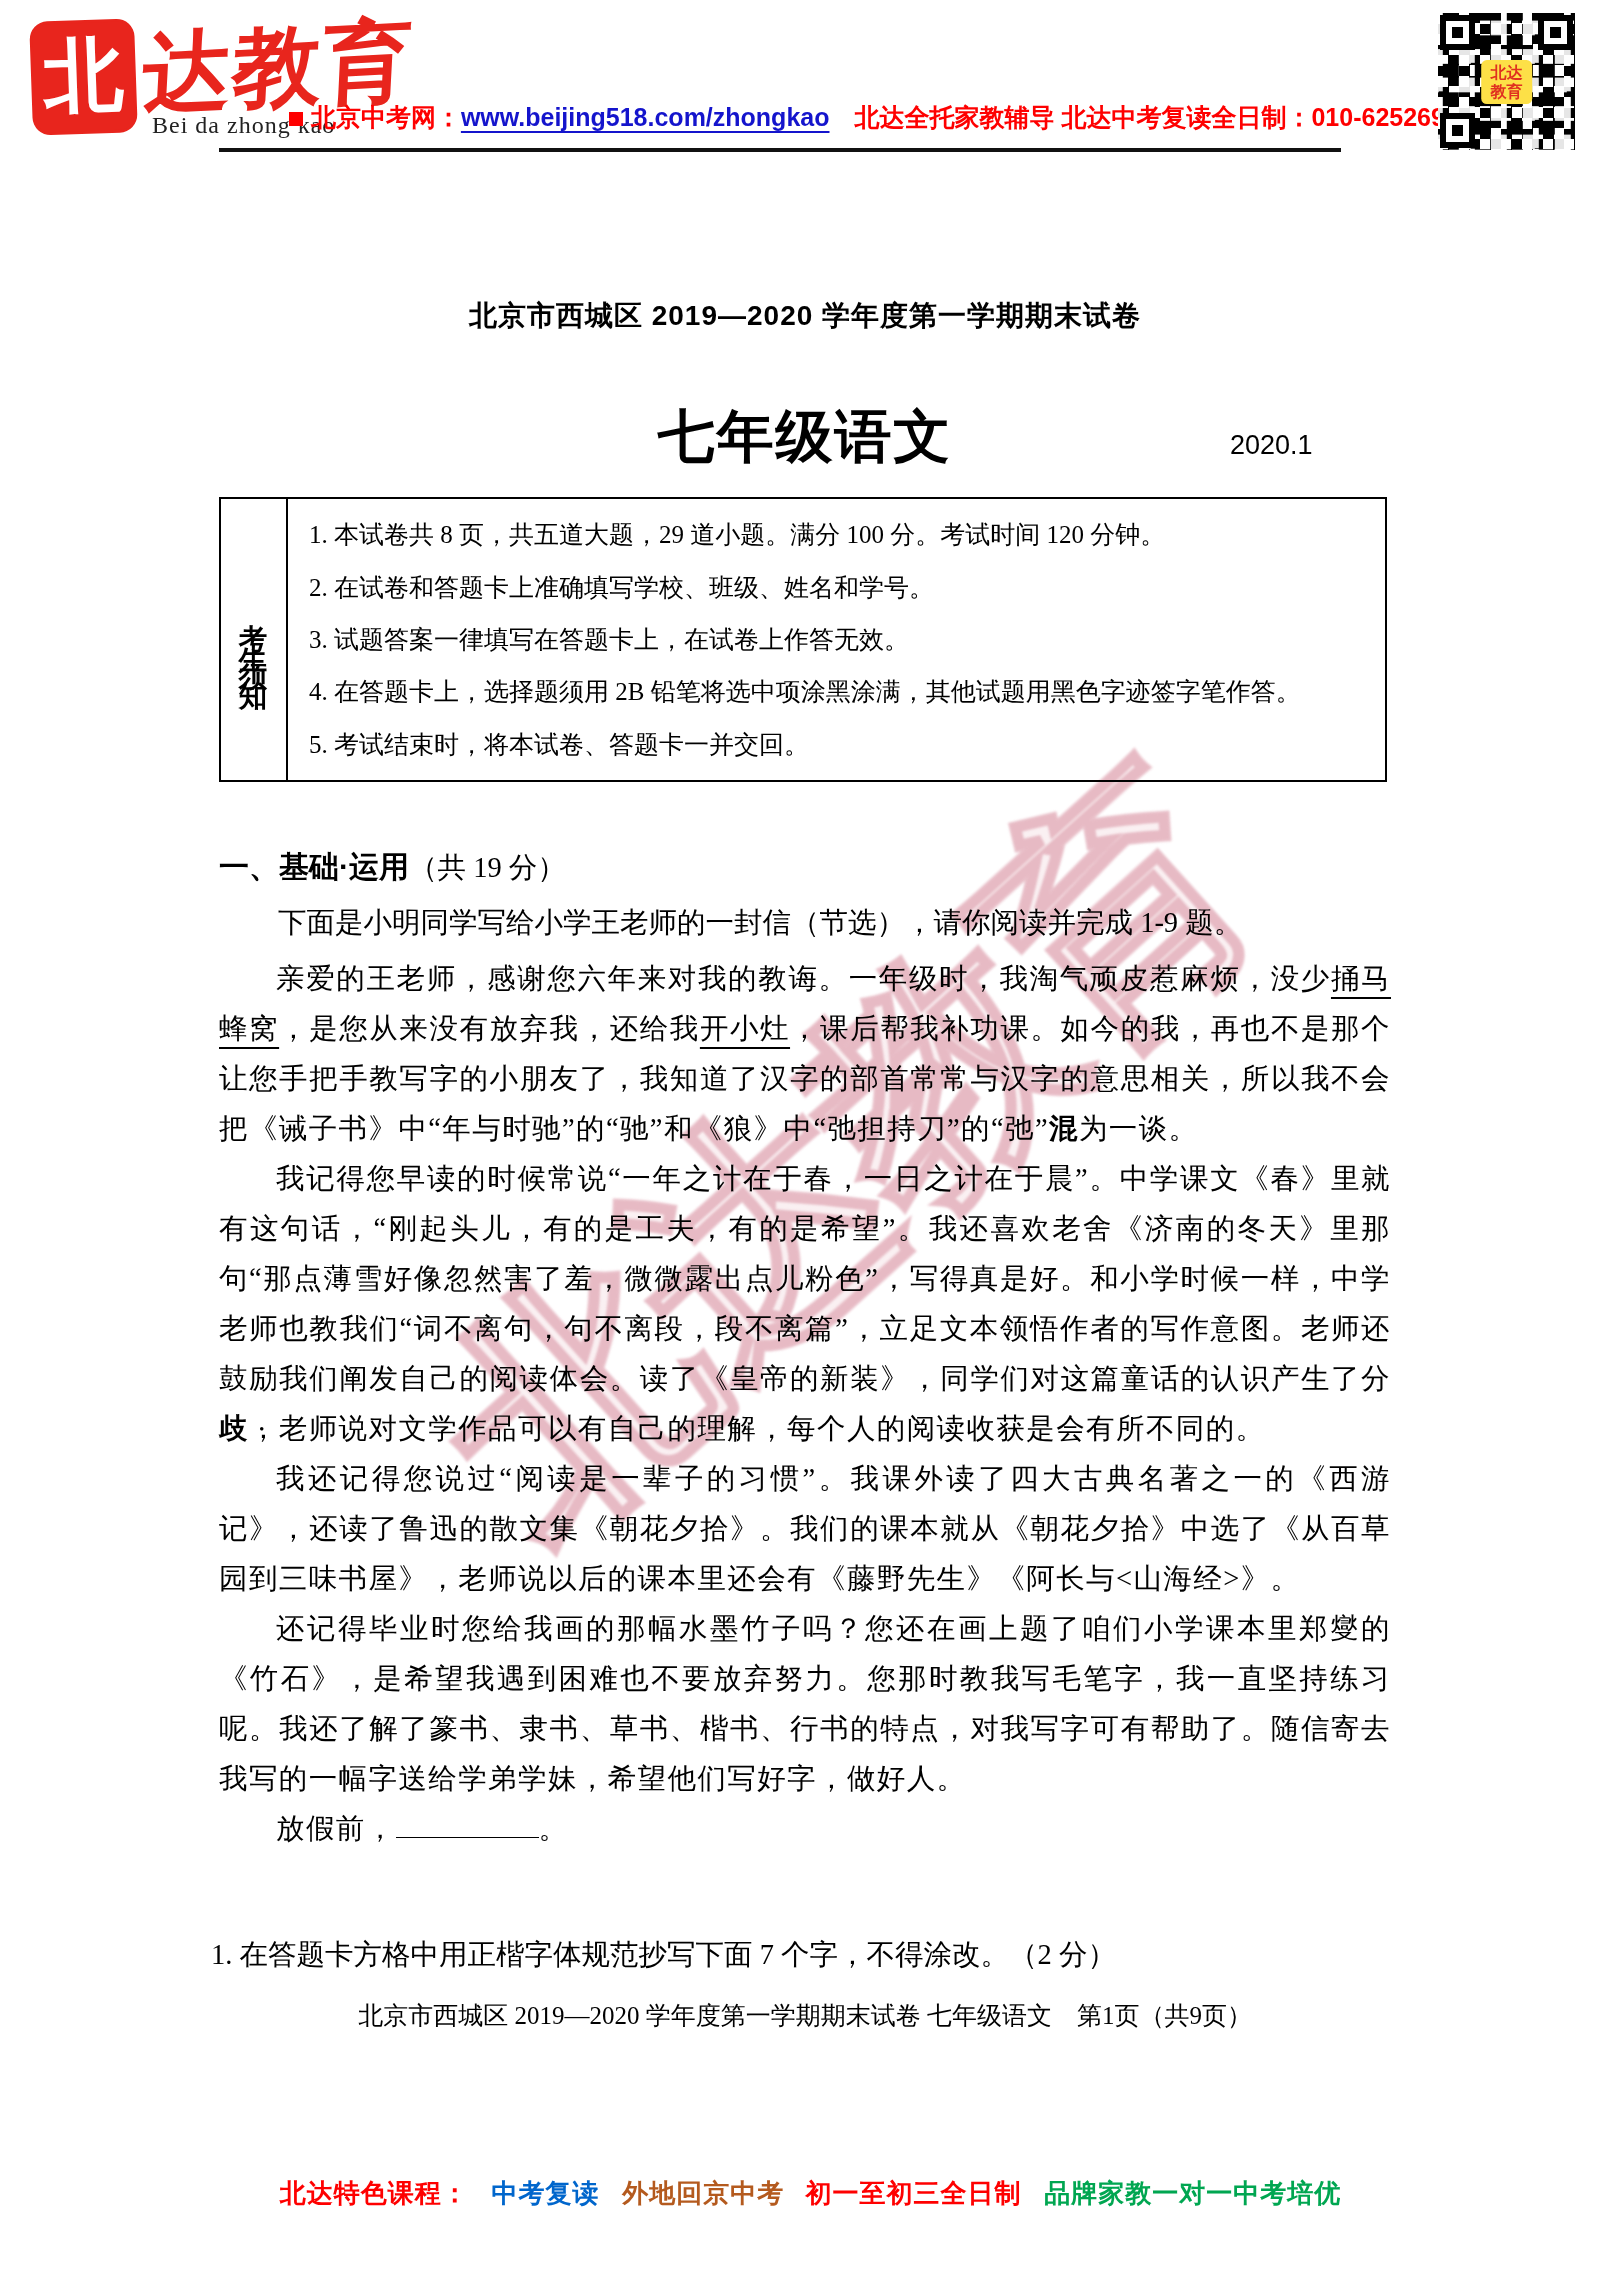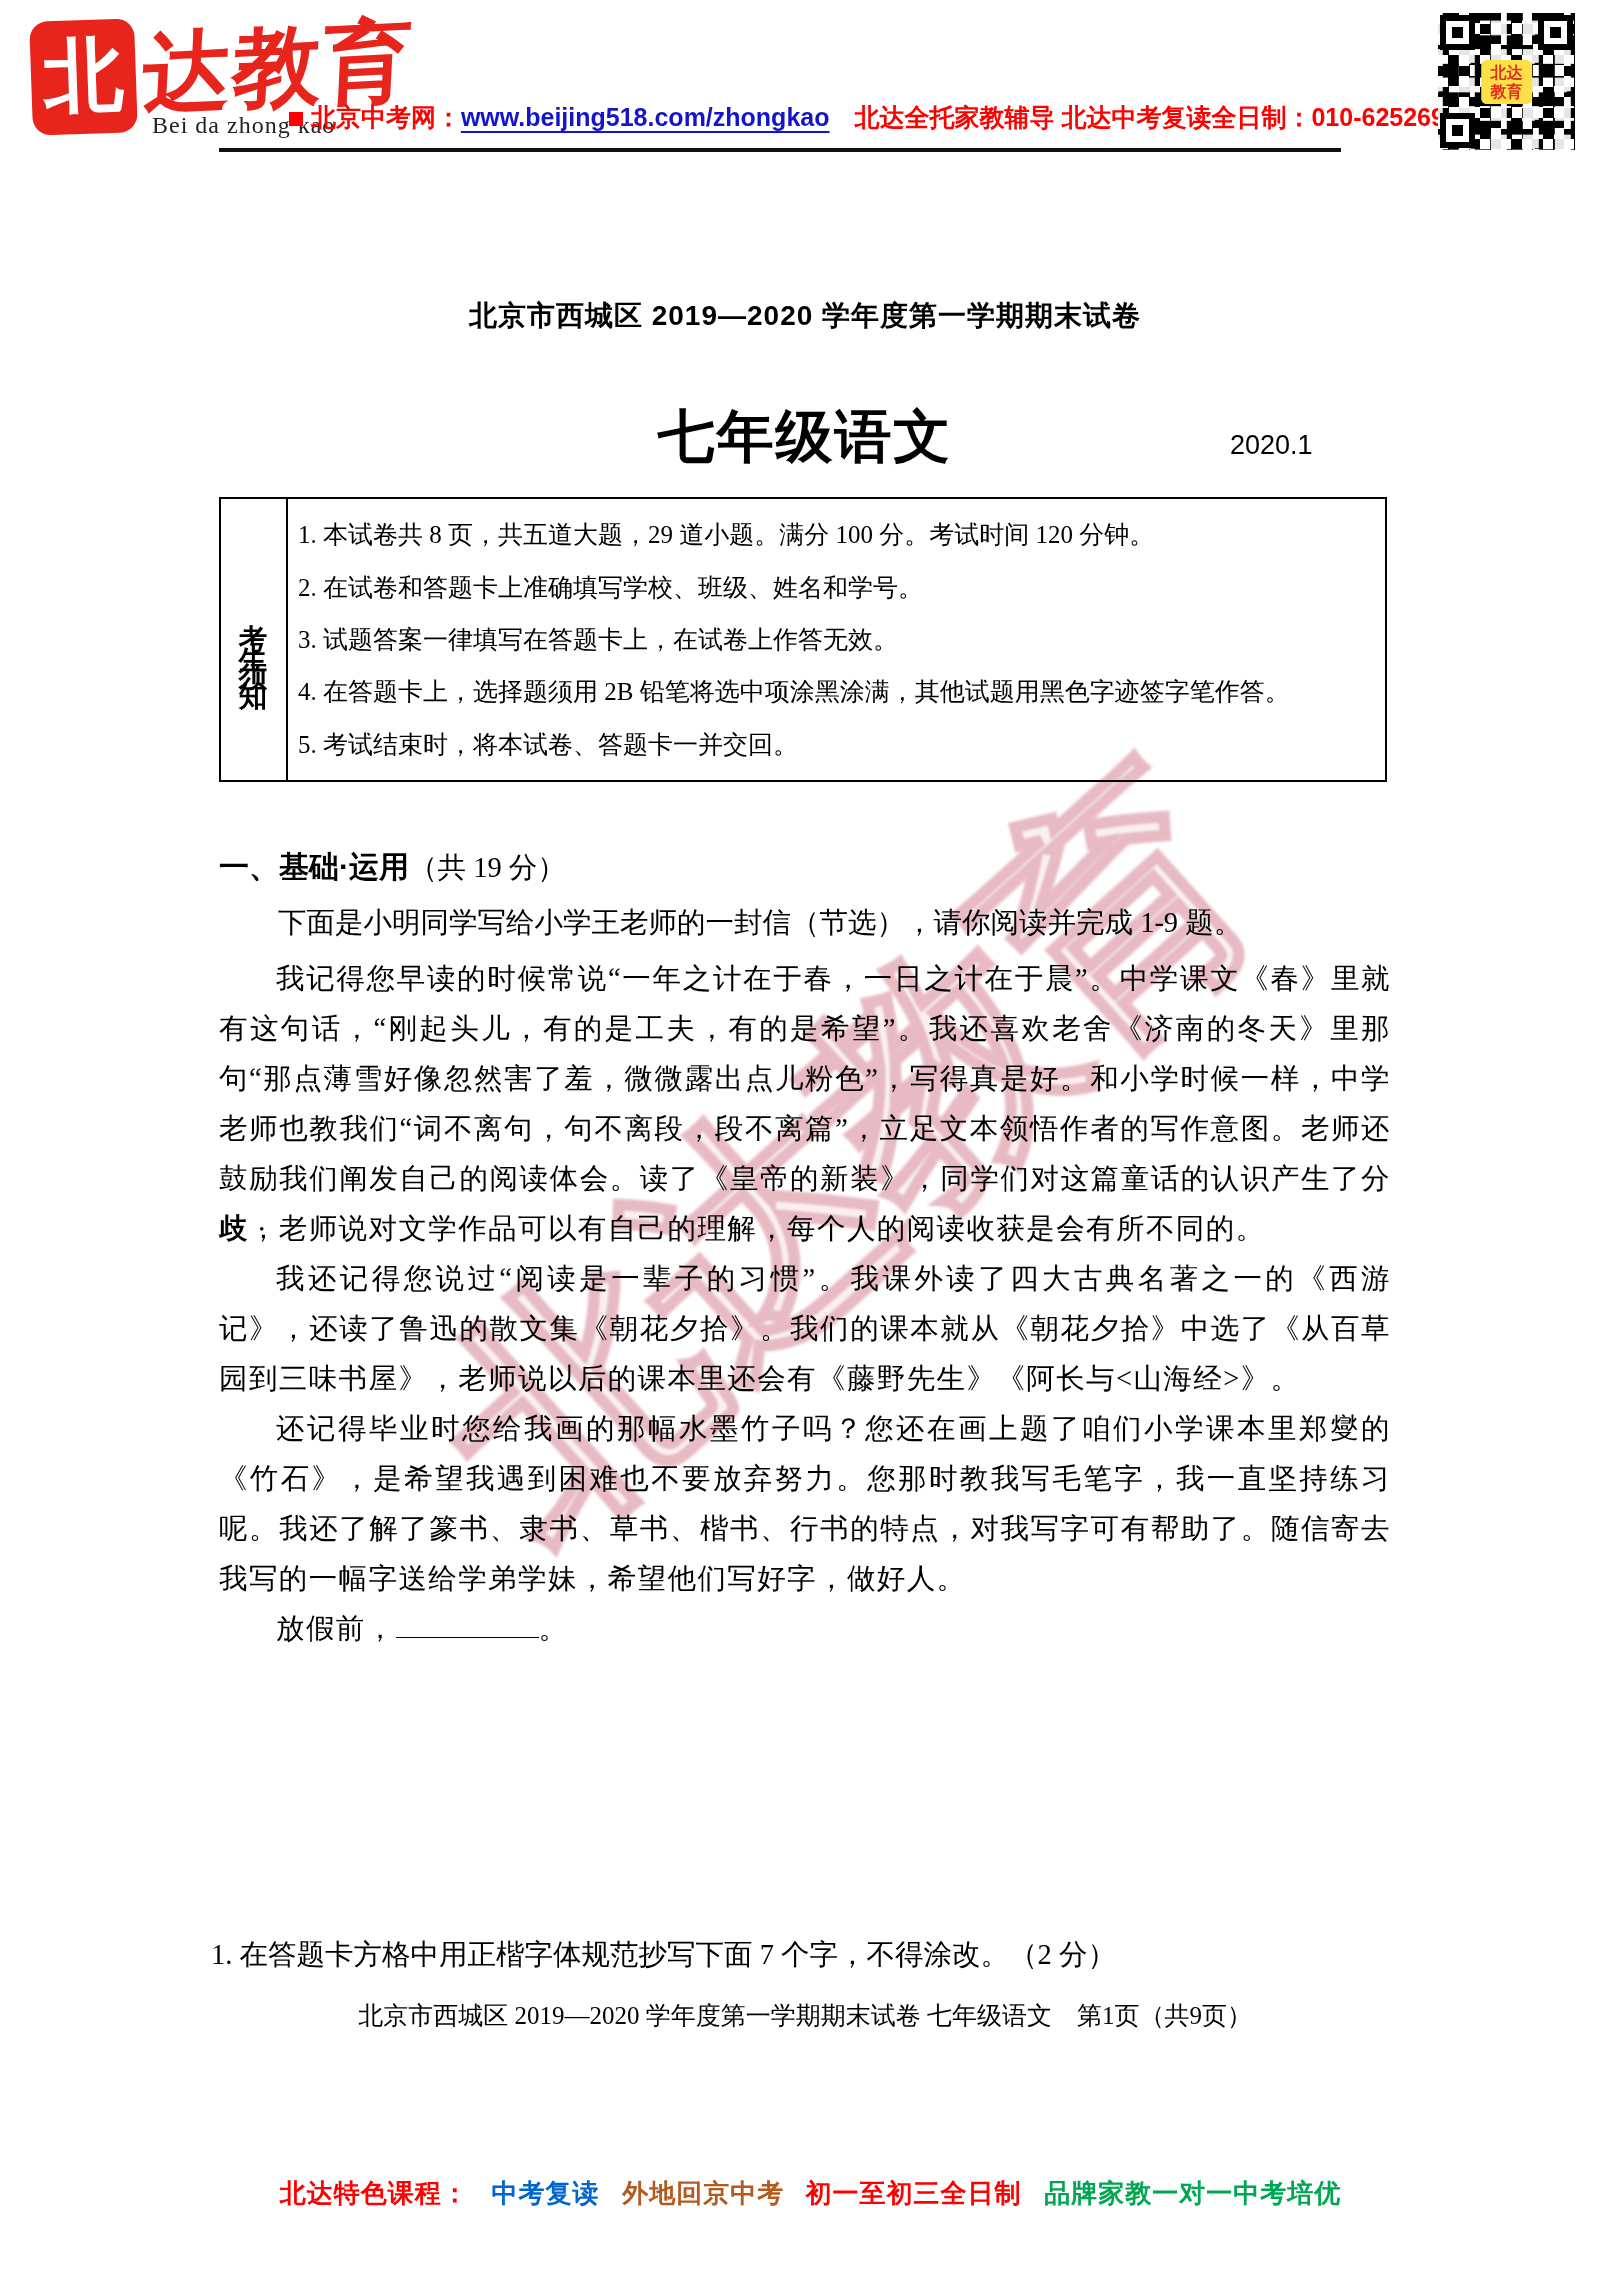--- a/index.html
+++ b/index.html
@@ -89,21 +89,21 @@
   .notice-side{
     width:65px;border-right:2.9px solid #000;display:flex;align-items:center;justify-content:center;flex:none;
   }
   .notice-side span{
     writing-mode:vertical-rl;text-orientation:upright;
     font-size:28.5px;font-weight:bold;letter-spacing:19px;color:#000;
     font-family:"Liberation Sans",sans-serif;
   }
   .notice-items{
     flex:1;display:flex;flex-direction:column;justify-content:space-evenly;
-    padding-left:10px;font-size:25px;color:#000;white-space:nowrap;
+    padding-left:21px;font-size:25px;color:#000;white-space:nowrap;
   }
   
   .section-heading{position:absolute;left:219px;top:847px;z-index:1;font-size:30px;color:#000;white-space:nowrap;}
   .section-heading .hb{font-weight:bold;font-family:"Liberation Sans",sans-serif;}
   .section-heading .hr2{font-size:28.5px;}
   .intro{position:absolute;left:219px;top:904px;z-index:1;font-size:28.5px;color:#000;text-indent:59px;width:1179px;}
   
   .letter{
     position:absolute;left:219px;top:954px;width:1172px;z-index:1;
     font-size:28.5px;line-height:50px;letter-spacing:1.4px;color:#000;
@@ -173,20 +173,21 @@
       <div>5. 考试结束时，将本试卷、答题卡一并交回。</div>
     </div>
 </div>
 
 <div class="section-heading">
   <span class="hb">一、基础·运用</span><span class="hr2">（共 19 分）</span>
 </div>
 <div class="intro">下面是小明同学写给小学王老师的一封信（节选），请你阅读并完成 1-9 题。</div>
 
 <div class="letter">
+    <p><span>亲爱的王老师，感谢您六年来对我的教诲。一年级时，我淘气顽皮惹麻烦，没少</span><span class="u">捅马蜂窝</span><span>，是您从来没有放弃我，还给我</span><span class="u">开小灶</span><span>，课后帮我补功课。如今的我，再也不是那个让您手把手教写字的小朋友了，我知道了汉字的部首常常与汉字的意思相关，所以我不会把《诫子书》中“年与时驰”的“驰”和《狼》中“弛担持刀”的“弛”</span><span class="dot-em">混</span><span>为一谈。</span></p>
     <p><span>我记得您早读的时候常说“一年之计在于春，一日之计在于晨”。中学课文《春》里就有这句话，“刚起头儿，有的是工夫，有的是希望”。我还喜欢老舍《济南的冬天》里那句“那点薄雪好像忽然害了羞，微微露出点儿粉色”，写得真是好。和小学时候一样，中学老师也教我们“词不离句，句不离段，段不离篇”，立足文本领悟作者的写作意图。老师还鼓励我们阐发自己的阅读体会。读了《皇帝的新装》，同学们对这篇童话的认识产生了分</span><span class="dot-em">歧</span><span>，老师说对文学作品可以有自己的理解，每个人的阅读收获是会有所不同的。</span></p>
     <p><span>我还记得您说过“阅读是一辈子的习惯”。我课外读了四大古典名著之一的《西游记》，还读了鲁迅的散文集《朝花夕拾》。我们的课本就从《朝花夕拾》中选了《从百草园到三味书屋》，老师说以后的课本里还会有《藤野先生》《阿长与&lt;山海经&gt;》。</span></p>
     <p><span>还记得毕业时您给我画的那幅水墨竹子吗？您还在画上题了咱们小学课本里郑燮的《竹石》，是希望我遇到困难也不要放弃努力。您那时教我写毛笔字，我一直坚持练习呢。我还了解了篆书、隶书、草书、楷书、行书的特点，对我写字可有帮助了。随信寄去我写的一幅字送给学弟学妹，希望他们写好字，做好人。</span></p>
     <p><span>放假前，</span><span class="blank"></span><span>。</span></p>
   </div>
 
 <div class="q1">1. 在答题卡方格中用正楷字体规范抄写下面 7 个字，不得涂改。（2 分）</div>
 
 <div class="page-footer">北京市西城区 2019—2020 学年度第一学期期末试卷 七年级语文　第1页（共9页）</div>
 

